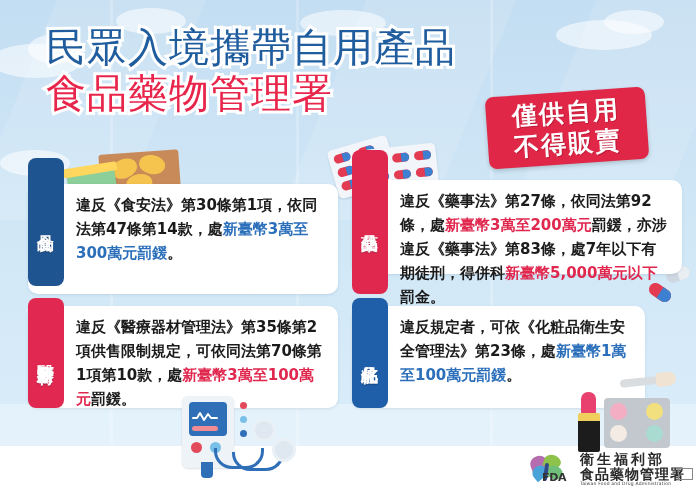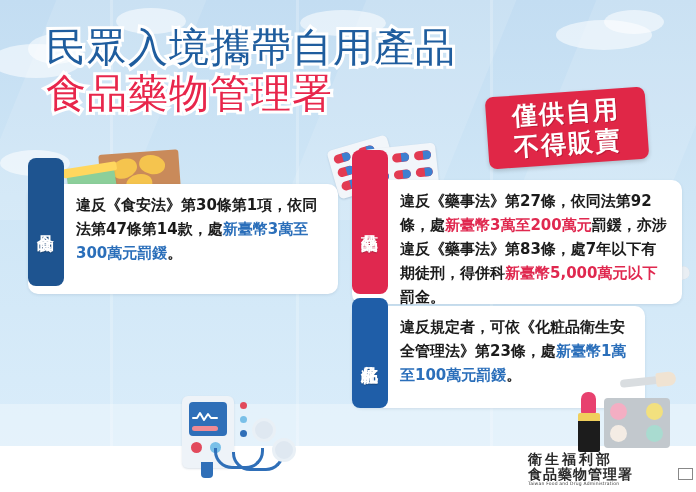--- a/index.html
+++ b/index.html
@@ -62,21 +62,21 @@
     text-shadow:1px 1px 0 rgba(150,10,35,.45);
   }
 
   
   .card{
     position:absolute;background:#ffffff;border-radius:10px;
     box-shadow:0 1px 3px rgba(40,70,110,.12);
     display:flex;overflow:visible;
   }
   .card.food{left:28px;top:184px;width:310px;height:110px;}
-  .card.drug{left:352px;top:180px;width:330px;height:124px;}
+  .card.drug{left:352px;top:180px;width:330px;height:94px;}
   .card.device{left:28px;top:306px;width:310px;height:102px;}
   .card.cosmetic{left:352px;top:306px;width:293px;height:102px;}
 
   .tab{
     flex:0 0 auto;width:36px;border-radius:8px;
     display:flex;align-items:center;justify-content:center;
     color:#ffffff;font-weight:bold;font-size:17px;line-height:18px;
     letter-spacing:0px;text-align:center;
     position:relative;
   }
@@ -264,20 +264,28 @@
 
   <div class="card drug">
     <div class="tab red">
       <span class="vtxt">藥品</span>
     </div>
     <div class="body-text">
       <span>違反《藥事法》第27條，依同法第92條，處</span><span class="hl-red">新臺幣3萬至200萬元</span><span>罰鍰，亦涉違反《藥事法》第83條，處7年以下有期徒刑，得併科</span><span class="hl-red">新臺幣5,000萬元以下</span><span>罰金。</span>
     </div>
   </div>
 
+  <div class="card device">
+    <div class="tab red2">
+      <span class="vtxt">醫療器材</span>
+    </div>
+    <div class="body-text">
+      <span>違反《醫療器材管理法》第35條第2項供售限制規定，可依同法第70條第1項第10款，處</span><span class="hl-red">新臺幣3萬至100萬元</span><span>罰鍰。</span>
+    </div>
+  </div>
 
   <div class="card cosmetic">
     <div class="tab blue2">
       <span class="vtxt">化粧品</span>
     </div>
     <div class="body-text">
       <span>違反規定者，可依《化粧品衛生安全管理法》第23條，處</span><span class="hl-blue">新臺幣1萬至100萬元罰鍰</span><span>。</span>
     </div>
   </div>
 
@@ -309,20 +317,28 @@
     <div class="pan p3"></div>
     <div class="pan p4"></div>
   </div>
   <div class="ill lipstick">
     <div class="tip"></div>
     <div class="ring"></div>
     <div class="base"></div>
   </div>
 
   <div class="fda">
+    <div class="fda-mark">
+      <div class="petal pA"></div>
+      <div class="petal pB"></div>
+      <div class="petal pC"></div>
+      <div class="petal pD"></div>
+      <div class="stem"></div>
+      <div class="fdatxt">FDA</div>
+    </div>
     <div class="fda-text">
       <div class="fda-cn1">衛生福利部</div>
       <div class="fda-cn2">食品藥物管理署</div>
       <div class="fda-en">Taiwan Food and Drug Administration</div>
     </div>
     <div class="fda-badge"></div>
   </div>
 
 </div>
 

